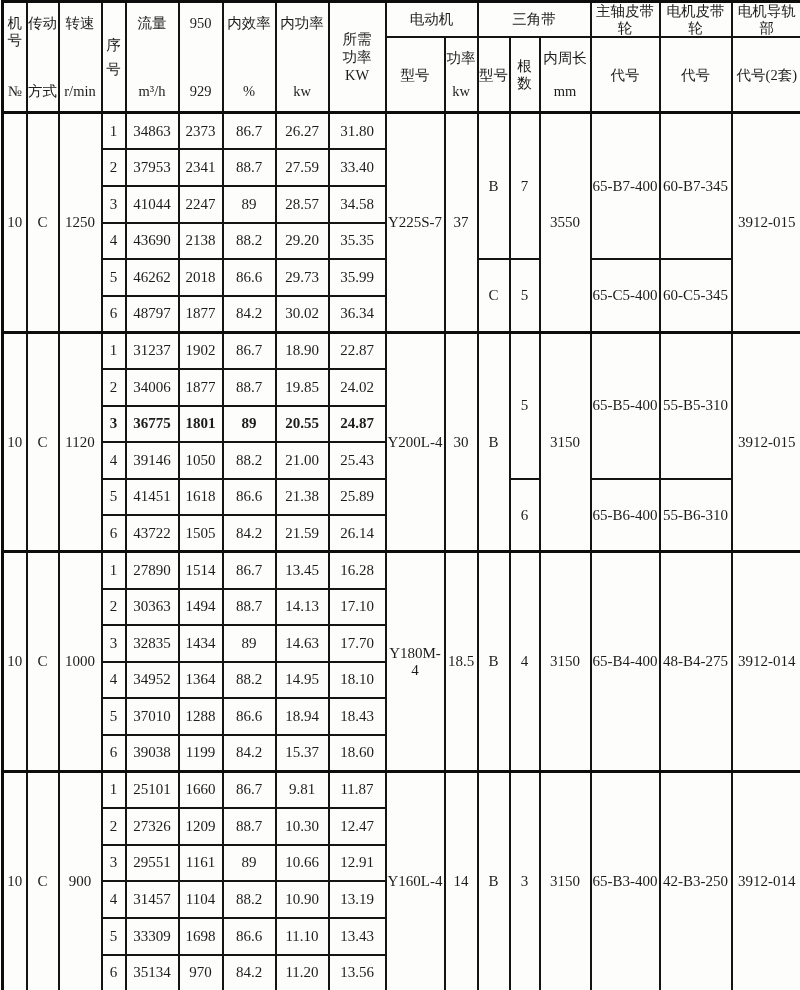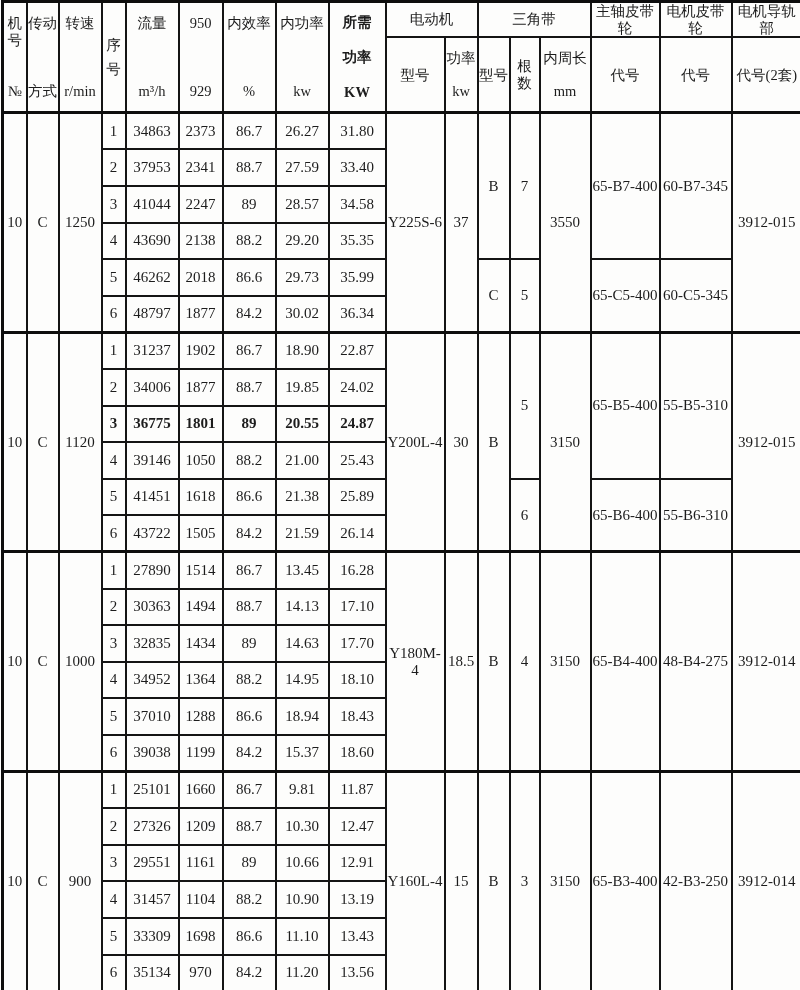--- a/index.html
+++ b/index.html
@@ -19,21 +19,21 @@
   }
   thead th { font-size: 14.5px; }
   thead tr.group-row th { height: 31px; }
   thead tr.sub-row th { height: 73px; }
   thead tr.sub-row th { border-bottom: 3px solid #0d0d0d; }
   tbody tr { height: 36.6px; }
   tbody tr.block-start td { border-top: 3px solid #0d0d0d; }
   tbody tr.bold-row td.data-cell { font-weight: bold; }
   .hc { display: flex; flex-direction: column; align-items: center; justify-content: center; gap: 17px; }
   .hc.spread { height: 94px; justify-content: space-between; padding: 5px 0; box-sizing: border-box; }
-  .hc.tri { gap: 18px; font-weight: bold; }
+  .hc.tri { gap: 1px; }
   .hc.seq { gap: 7px; }
 </style>
 </head>
 <body>
 
 <div class="page">
   <table class="spec">
     <colgroup>
       <col style="width:24px">
         <col style="width:32px">
@@ -141,21 +141,21 @@
         <tr class="block-start">
           <td rowspan="6">10</td>
           <td rowspan="6">C</td>
           <td rowspan="6">1250</td>
           <td class="data-cell">1</td>
           <td class="data-cell">34863</td>
           <td class="data-cell">2373</td>
           <td class="data-cell">86.7</td>
           <td class="data-cell">26.27</td>
           <td class="data-cell">31.80</td>
-          <td rowspan="6">Y225S-6</td>
+          <td rowspan="6">Y225S-7</td>
           <td rowspan="6">37</td>
           <td rowspan="4">B</td>
           <td rowspan="4">7</td>
           <td rowspan="6">3550</td>
           <td rowspan="4">65-B7-400</td>
           <td rowspan="4">60-B7-345</td>
           <td rowspan="6">3912-015</td>
         </tr>
         <tr>
           <td class="data-cell">2</td>
@@ -326,21 +326,21 @@
           <td rowspan="6">10</td>
           <td rowspan="6">C</td>
           <td rowspan="6">900</td>
           <td class="data-cell">1</td>
           <td class="data-cell">25101</td>
           <td class="data-cell">1660</td>
           <td class="data-cell">86.7</td>
           <td class="data-cell">9.81</td>
           <td class="data-cell">11.87</td>
           <td rowspan="6">Y160L-4</td>
-          <td rowspan="6">15</td>
+          <td rowspan="6">14</td>
           <td rowspan="6">B</td>
           <td rowspan="6">3</td>
           <td rowspan="6">3150</td>
           <td rowspan="6">65-B3-400</td>
           <td rowspan="6">42-B3-250</td>
           <td rowspan="6">3912-014</td>
         </tr>
         <tr>
           <td class="data-cell">2</td>
           <td class="data-cell">27326</td>

